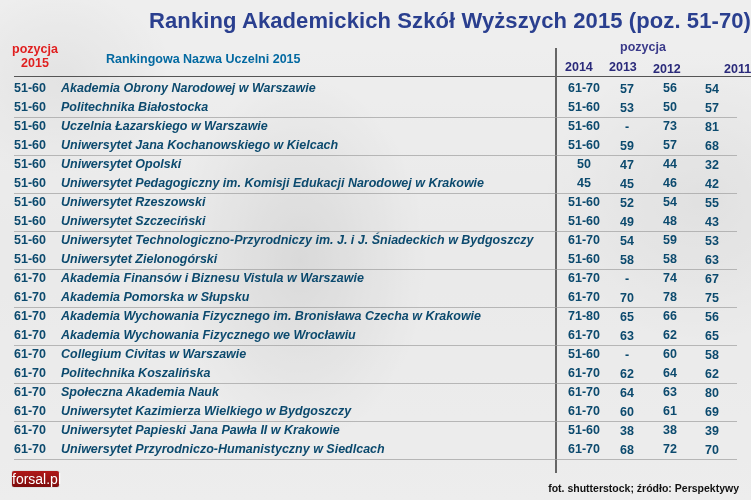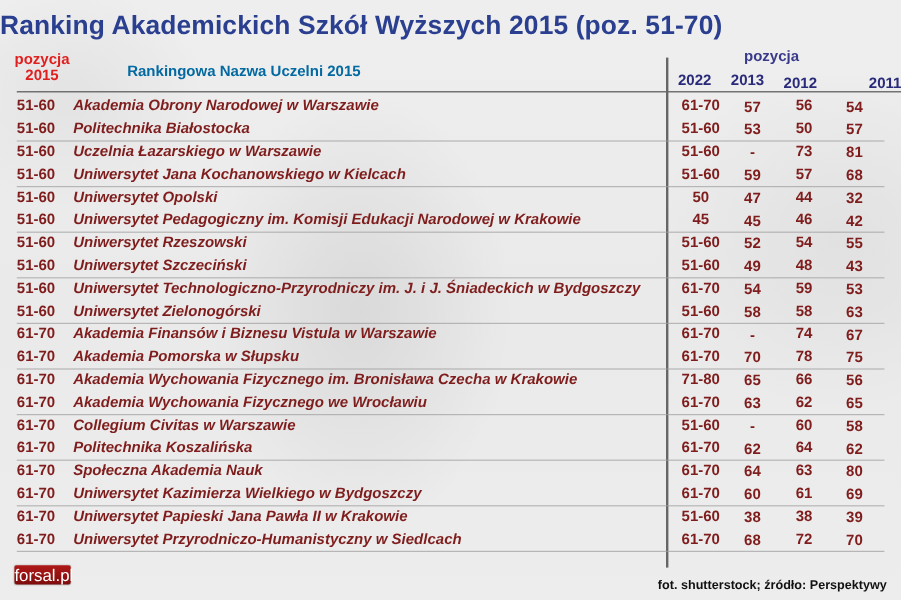--- a/index.html
+++ b/index.html
@@ -16,21 +16,21 @@
         radial-gradient(ellipse 160px 140px at 60px 80px, rgba(170,170,170,0.35), rgba(220,220,220,0) 70%),
         radial-gradient(ellipse 220px 200px at 700px 200px, rgba(140,140,140,0.25), rgba(220,220,220,0) 70%),
         linear-gradient(180deg, #ececec 0%, #e2e2e2 50%, #e8e8e8 100%);
     }
     .bg-wash {
       position: absolute; inset: 0;
       background: rgba(240,240,240,0.55);
     }
     .title {
       position: absolute; left: 0; width: 751px; top: 8px;
-      text-align: left;
+      text-align: right;
       color: #2a3f8f;
       font-weight: bold; font-size: 22px;
       letter-spacing: 0.1px;
     }
     .hdr-pos {
       position: absolute; left: 10px; top: 42px; width: 50px;
       color: #e01f1f; font-weight: bold; font-size: 12.5px;
       line-height: 14px; text-align: center;
     }
     .hdr-name {
@@ -49,21 +49,21 @@
       position: absolute; left: 14px; top: 76px; width: 737px; height: 1px;
       background: #555;
     }
     .vline {
       position: absolute; left: 555px; top: 48px; width: 2px; height: 425px;
       background: #666;
     }
     .rows { position: absolute; left: 0; top: 79px; width: 751px; }
     .row {
       position: relative; height: 19px;
-      font-size: 12.5px; font-weight: bold; color: #7f1d1d;
+      font-size: 12.5px; font-weight: bold; color: #0c4a6e;
     }
     .row.sep::after {
       content: ""; position: absolute; left: 14px; right: 14px; bottom: -0.5px; height: 1px;
       background: rgba(160,160,160,0.7);
     }
     .c-pos { position: absolute; left: 14px; top: 2px; }
     .c-name { position: absolute; left: 61px; top: 2px; white-space: nowrap; font-style: italic; }
     .c-2014 { position: absolute; left: 562px; width: 44px; top: 2px; text-align: center; }
     .c-2013 { position: absolute; left: 612px; width: 30px; top: 3px; text-align: center; }
     .c-2012 { position: absolute; left: 655px; width: 30px; top: 2px; text-align: center; }
@@ -87,21 +87,21 @@
 <div class="bg-wash"></div>
 
 <div class="title">Ranking Akademickich Szkół Wyższych 2015 (poz. 51-70)</div>
 
 <div class="hdr-pos">
   <div>pozycja</div>
   <div>2015</div>
 </div>
 <div class="hdr-name">Rankingowa Nazwa Uczelni 2015</div>
 <div class="hdr-pozycja">pozycja</div>
-<div class="hdr-year" style="left:565px">2022</div>
+<div class="hdr-year" style="left:565px">2014</div>
 <div class="hdr-year" style="left:609px">2013</div>
 <div class="hdr-year" style="left:653px; top:62px">2012</div>
 <div class="hdr-year" style="left:724px; top:62px">2011</div>
 
 <div class="hline-head"></div>
 <div class="vline"></div>
 
 <div class="rows" id="rows">
     <div class="row">
       <span class="c-pos">51-60</span>

